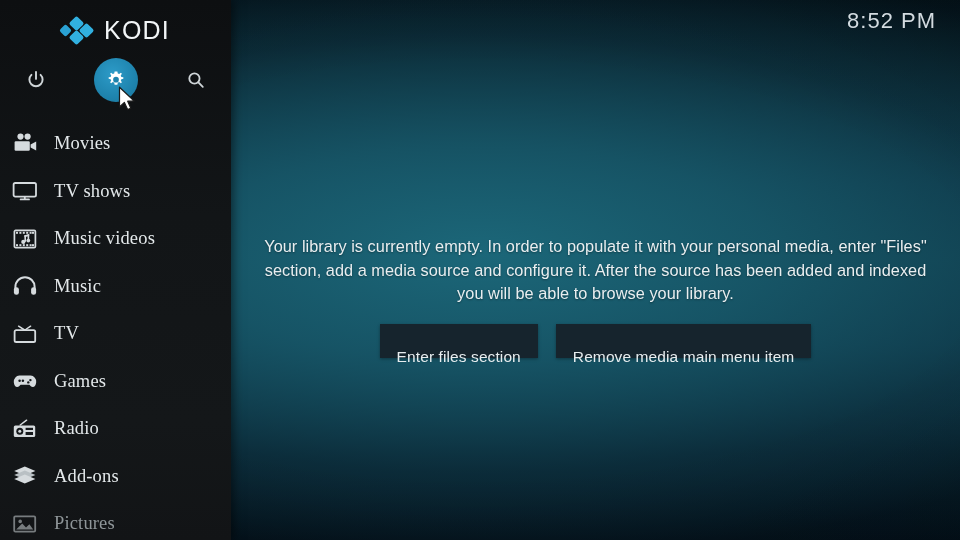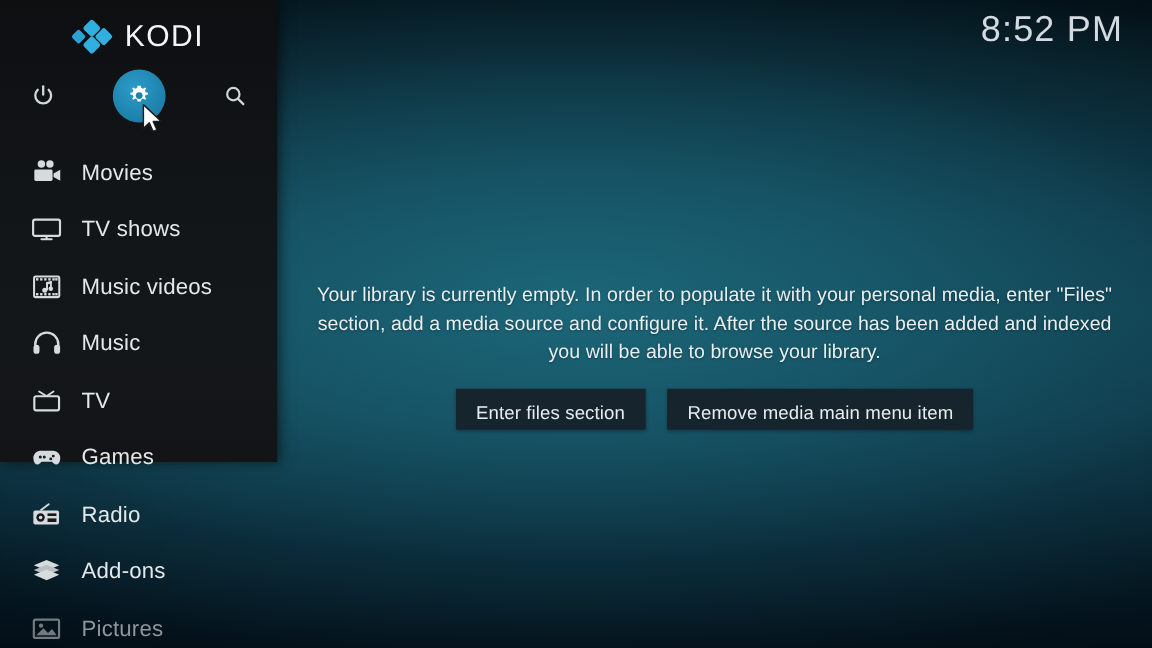--- a/index.html
+++ b/index.html
@@ -49,21 +49,21 @@
         rgba(0,0,0,0.28) 74%,
         rgba(0,0,0,0.62) 100%);
     pointer-events: none;
   }
 
   
   .sidebar {
     position: absolute;
     left: 0; top: 0;
     width: 231px;
-    height: 385px;
+    height: 540px;
     background: linear-gradient(180deg, #0d0f11 0%, #121517 40%, #141719 78%, #121416 100%);
     box-shadow: 2px 0 10px rgba(0,0,0,0.55);
     z-index: 5;
   }
 
   .logo-row {
     position: absolute;
     top: 13px;
     left: 0;
     width: 231px;
@@ -157,22 +157,23 @@
   .menu {
     position: absolute;
     left: 0;
     top: 120px;
     width: 231px;
   }
   .menu-item {
     display: flex;
     align-items: center;
     height: 47.5px;
-    padding-left: 22px;
+    padding-left: 8px;
     cursor: pointer;
+    font-family: Liberation Serif, serif;
   }
   .menu-ico {
     width: 34px;
     height: 30px;
     display: flex;
     align-items: center;
     justify-content: center;
     flex: none;
     margin-right: 12px;
   }
@@ -185,21 +186,21 @@
   }
   .menu-item.dim .menu-label { color: #8f9699; }
   .menu-item.dim .menu-ico { opacity: 0.62; }
 
   
   .clock {
     position: absolute;
     right: 24px;
     top: 8px;
     color: #d3dbe0;
-    font-size: 30px;
+    font-size: 22px;
     font-weight: 300;
     letter-spacing: 1px;
     z-index: 6;
     font-family: "Liberation Sans", sans-serif;
     text-align: right;
   }
 
   
   .panel {
     position: absolute;
@@ -232,21 +233,21 @@
     justify-content: center;
     gap: 18px;
   }
   .flat-btn {
     background: #16242d;
     color: #e7edef;
     border: none;
     font-family: "Liberation Sans", sans-serif;
     font-size: 15.5px;
     letter-spacing: 0.1px;
-    padding: 4px 17px;
+    padding: 16px 17px;
     height: 34px;
     line-height: 34px;
     cursor: pointer;
     box-shadow: 0 1px 3px rgba(0,0,0,0.35);
   }
 
   
   .cursor {
     position: absolute;
     left: 118px;

